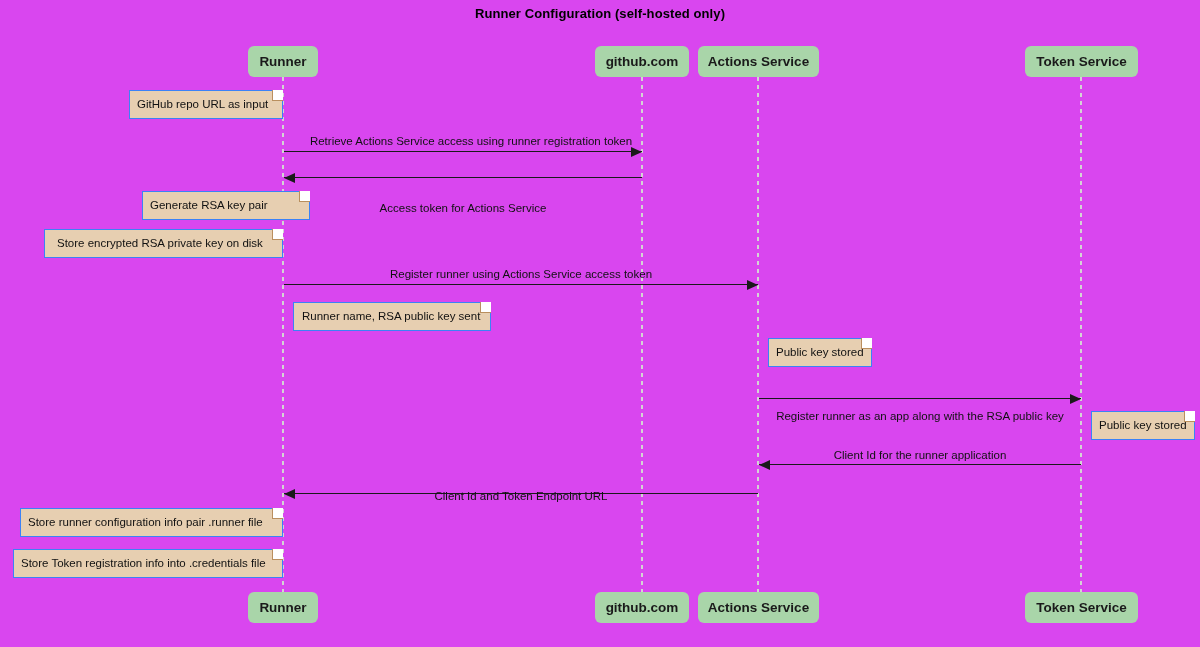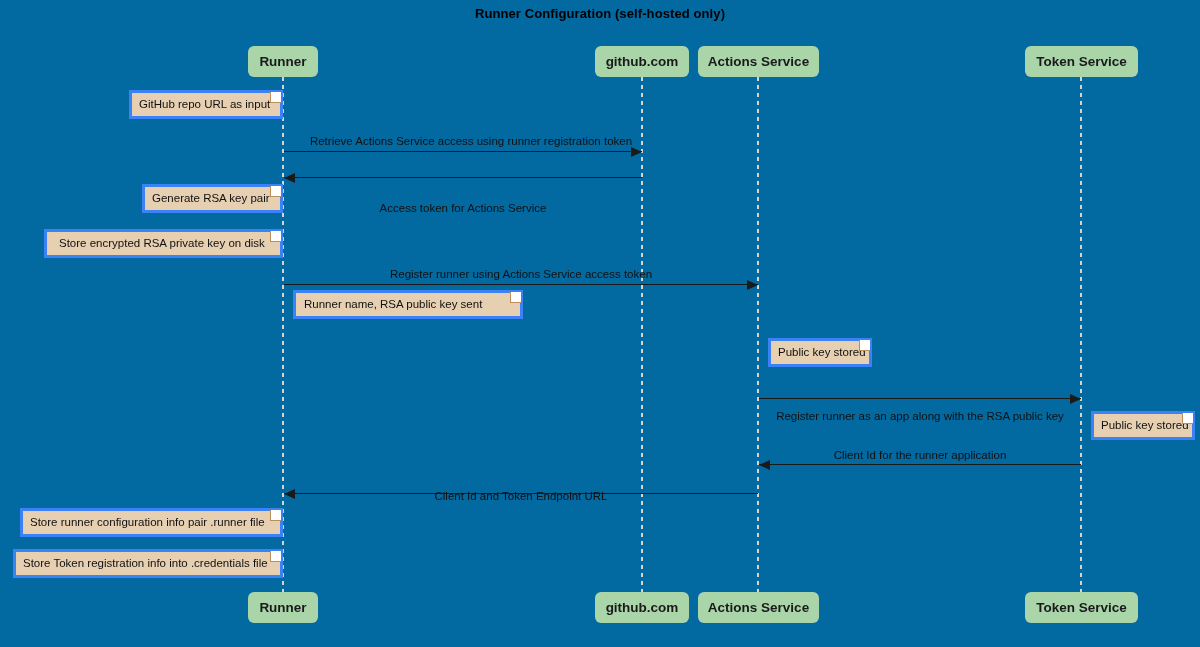--- a/index.html
+++ b/index.html
@@ -9,21 +9,21 @@
   }
   body {
     font-family: "Liberation Sans", sans-serif;
     color: #111111;
   }
   #diagram {
     position: relative;
     width: 1200px;
     height: 647px;
     overflow: hidden;
-    background: #0369a1;
+    background: #d946ef;
   }
   .title {
     position: absolute;
     left: 0;
     top: 6px;
     width: 1200px;
     text-align: center;
     font-size: 13px;
     font-weight: bold;
     color: #000000;
@@ -53,21 +53,21 @@
     font-size: 13.5px;
     font-weight: bold;
     color: #1a1a1a;
     box-sizing: border-box;
     white-space: nowrap;
   }
   
   .note {
     position: absolute;
     background: #e7cfb1;
-    border: 3px solid #3b82f6;
+    border: 1px solid #3b82f6;
     box-sizing: border-box;
     font-size: 11.5px;
     color: #111111;
     line-height: 1;
     display: flex;
     align-items: center;
     padding: 0 7px;
     white-space: nowrap;
     height: 29px;
   }
@@ -141,29 +141,29 @@
       <div class="msg-label" style="left: 759px; top: 450px; width: 322px;">Client Id for the runner application</div>
       <div class="msg-line" style="left: 284px; top: 493px; width: 474px;"></div>
       <div class="arrowhead left" style="top: 488.5px; left: 284px;"></div>
       <div class="msg-label" style="left: 284px; top: 491px; width: 474px;">Client Id and Token Endpoint URL</div>
     </div>
   <div id="notes-layer">
       <div class="note" style="left: 129px; top: 90px; width: 154px;">
         <span>GitHub repo URL as input</span>
         <span class="fold"></span>
       </div>
-      <div class="note" style="left: 142px; top: 184px; width: 141px;">
+      <div class="note" style="left: 142px; top: 191px; width: 168px;">
         <span>Generate RSA key pair</span>
         <span class="fold"></span>
       </div>
       <div class="note" style="left: 44px; top: 229px; width: 239px; padding-left: 12px;">
         <span>Store encrypted RSA private key on disk</span>
         <span class="fold"></span>
       </div>
-      <div class="note" style="left: 293px; top: 290px; width: 230px; padding-left: 8px;">
+      <div class="note" style="left: 293px; top: 302px; width: 198px; padding-left: 8px;">
         <span>Runner name, RSA public key sent</span>
         <span class="fold"></span>
       </div>
       <div class="note" style="left: 768px; top: 338px; width: 104px;">
         <span>Public key stored</span>
         <span class="fold"></span>
       </div>
       <div class="note" style="left: 1091px; top: 411px; width: 104px;">
         <span>Public key stored</span>
         <span class="fold"></span>

